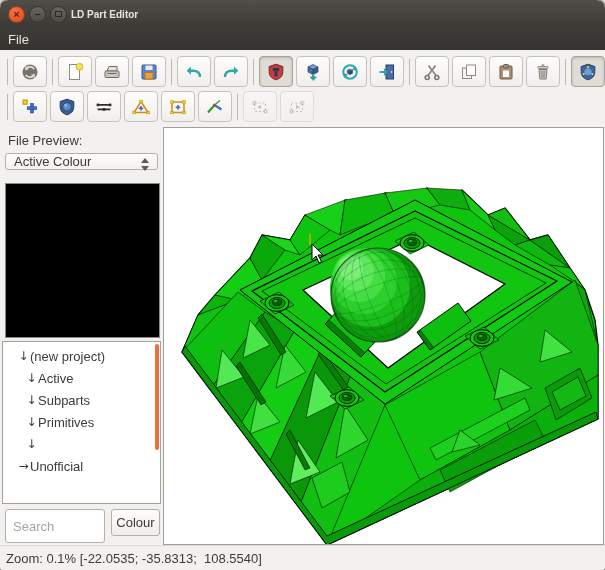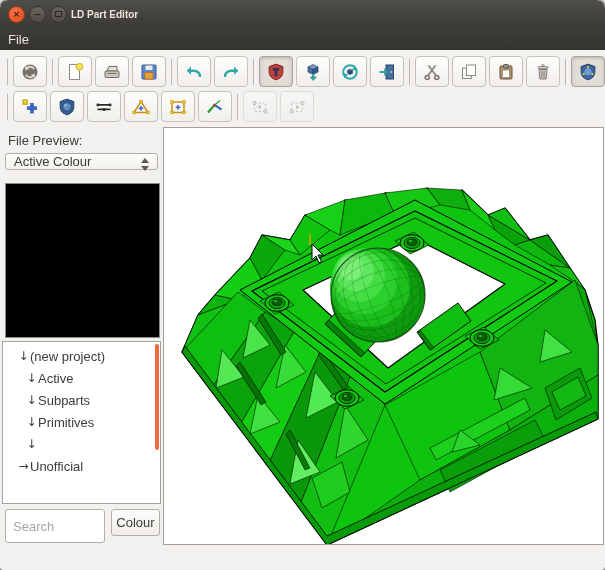--- a/index.html
+++ b/index.html
@@ -467,14 +467,17 @@
         </g>
       </g>
 
       <g>
         <line x1="310" y1="234" x2="310" y2="245" stroke="#c8a800" stroke-width="1.6"></line>
         <polygon points="312,244 312,260 316,256 319,263 321.5,261.5 318,255 323,255" fill="#ffffff" stroke="#000" stroke-width="1"></polygon>
       </g>
     </svg>
   </div>
 
+  <div class="statusbar">
+    <span class="status-text">Zoom: 0.1% [-22.0535; -35.8313;  108.5540]</span>
+  </div>
 
 </div>
 
 </body></html>

